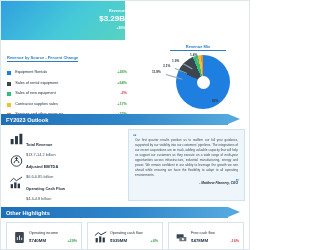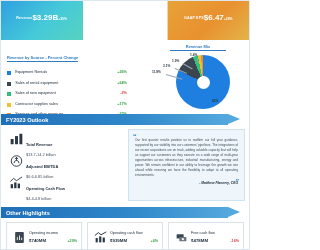--- a/index.html
+++ b/index.html
@@ -5,22 +5,22 @@
   html,body{margin:0;padding:0;}
   body{
     width:250px;height:250px;overflow:hidden;
     font-family:"Liberation Sans","DejaVu Sans",sans-serif;
     background:#ffffff;color:#1b2733;
   }
   .page{position:relative;width:250px;height:250px;background:#fff;}
 
   
   .kpis{display:flex;width:250px;height:40px;}
-  .kpi{flex:1;position:relative;display:flex;flex-direction:row;
-       align-items:center;justify-content:center;color:#fff;text-align:center;}
+  .kpi{flex:1;position:relative;display:flex;flex-direction:column;
+       align-items:flex-end;justify-content:center;color:#fff;text-align:center;}
   .kpi + .kpi{box-shadow:inset 1px 0 0 rgba(255,255,255,.55);}
   .kpi .k-label{font-size:3.6px;font-weight:bold;letter-spacing:.15px;
        opacity:.97;line-height:1;margin-bottom:2px;}
   .kpi .k-value{font-size:8px;font-weight:bold;line-height:1;margin-bottom:3.5px;}
   .kpi .k-delta{font-size:3.4px;font-weight:bold;opacity:.95;line-height:1;}
   .kpi1{background:linear-gradient(135deg,#2f9fe0 0%,#45c9d9 55%,#57d3c0 100%);}
   .kpi2{background:linear-gradient(135deg,#56cfb3 0%,#79d徒 0%,#6ed08a 60%,#86d46f 100%);}
   .kpi3{background:linear-gradient(135deg,#e8a23a 0%,#e8912f 55%,#e4b44a 100%);}
   .kpi4{background:linear-gradient(135deg,#d3bb45 0%,#b9c84d 50%,#9ec85a 100%);}
 
@@ -99,25 +99,20 @@
     <div class="kpi kpi1">
       <div class="k-label">Revenue</div>
       <div class="k-value">$3.29B</div>
       <div class="k-delta">+30%</div>
     </div>
     <div class="kpi kpi2">
       <div class="k-label">GAAP Net Income</div>
       <div class="k-value">$451MM</div>
       <div class="k-delta">+22%</div>
     </div>
-    <div class="kpi kpi3">
-      <div class="k-label">GAAP EPS</div>
-      <div class="k-value">$6.47</div>
-      <div class="k-delta">+28%</div>
-    </div>
   </div>
 
   <div class="mid">
 
     <div class="rbs">
       <div class="sec-title">Revenue by Source - Percent Change</div>
       <div class="rbs-list">
         <div class="rbs-row">
           <span class="swatch" style="background:#1f7fe0"></span>
           <span class="rbs-name">Equipment Rentals</span>

